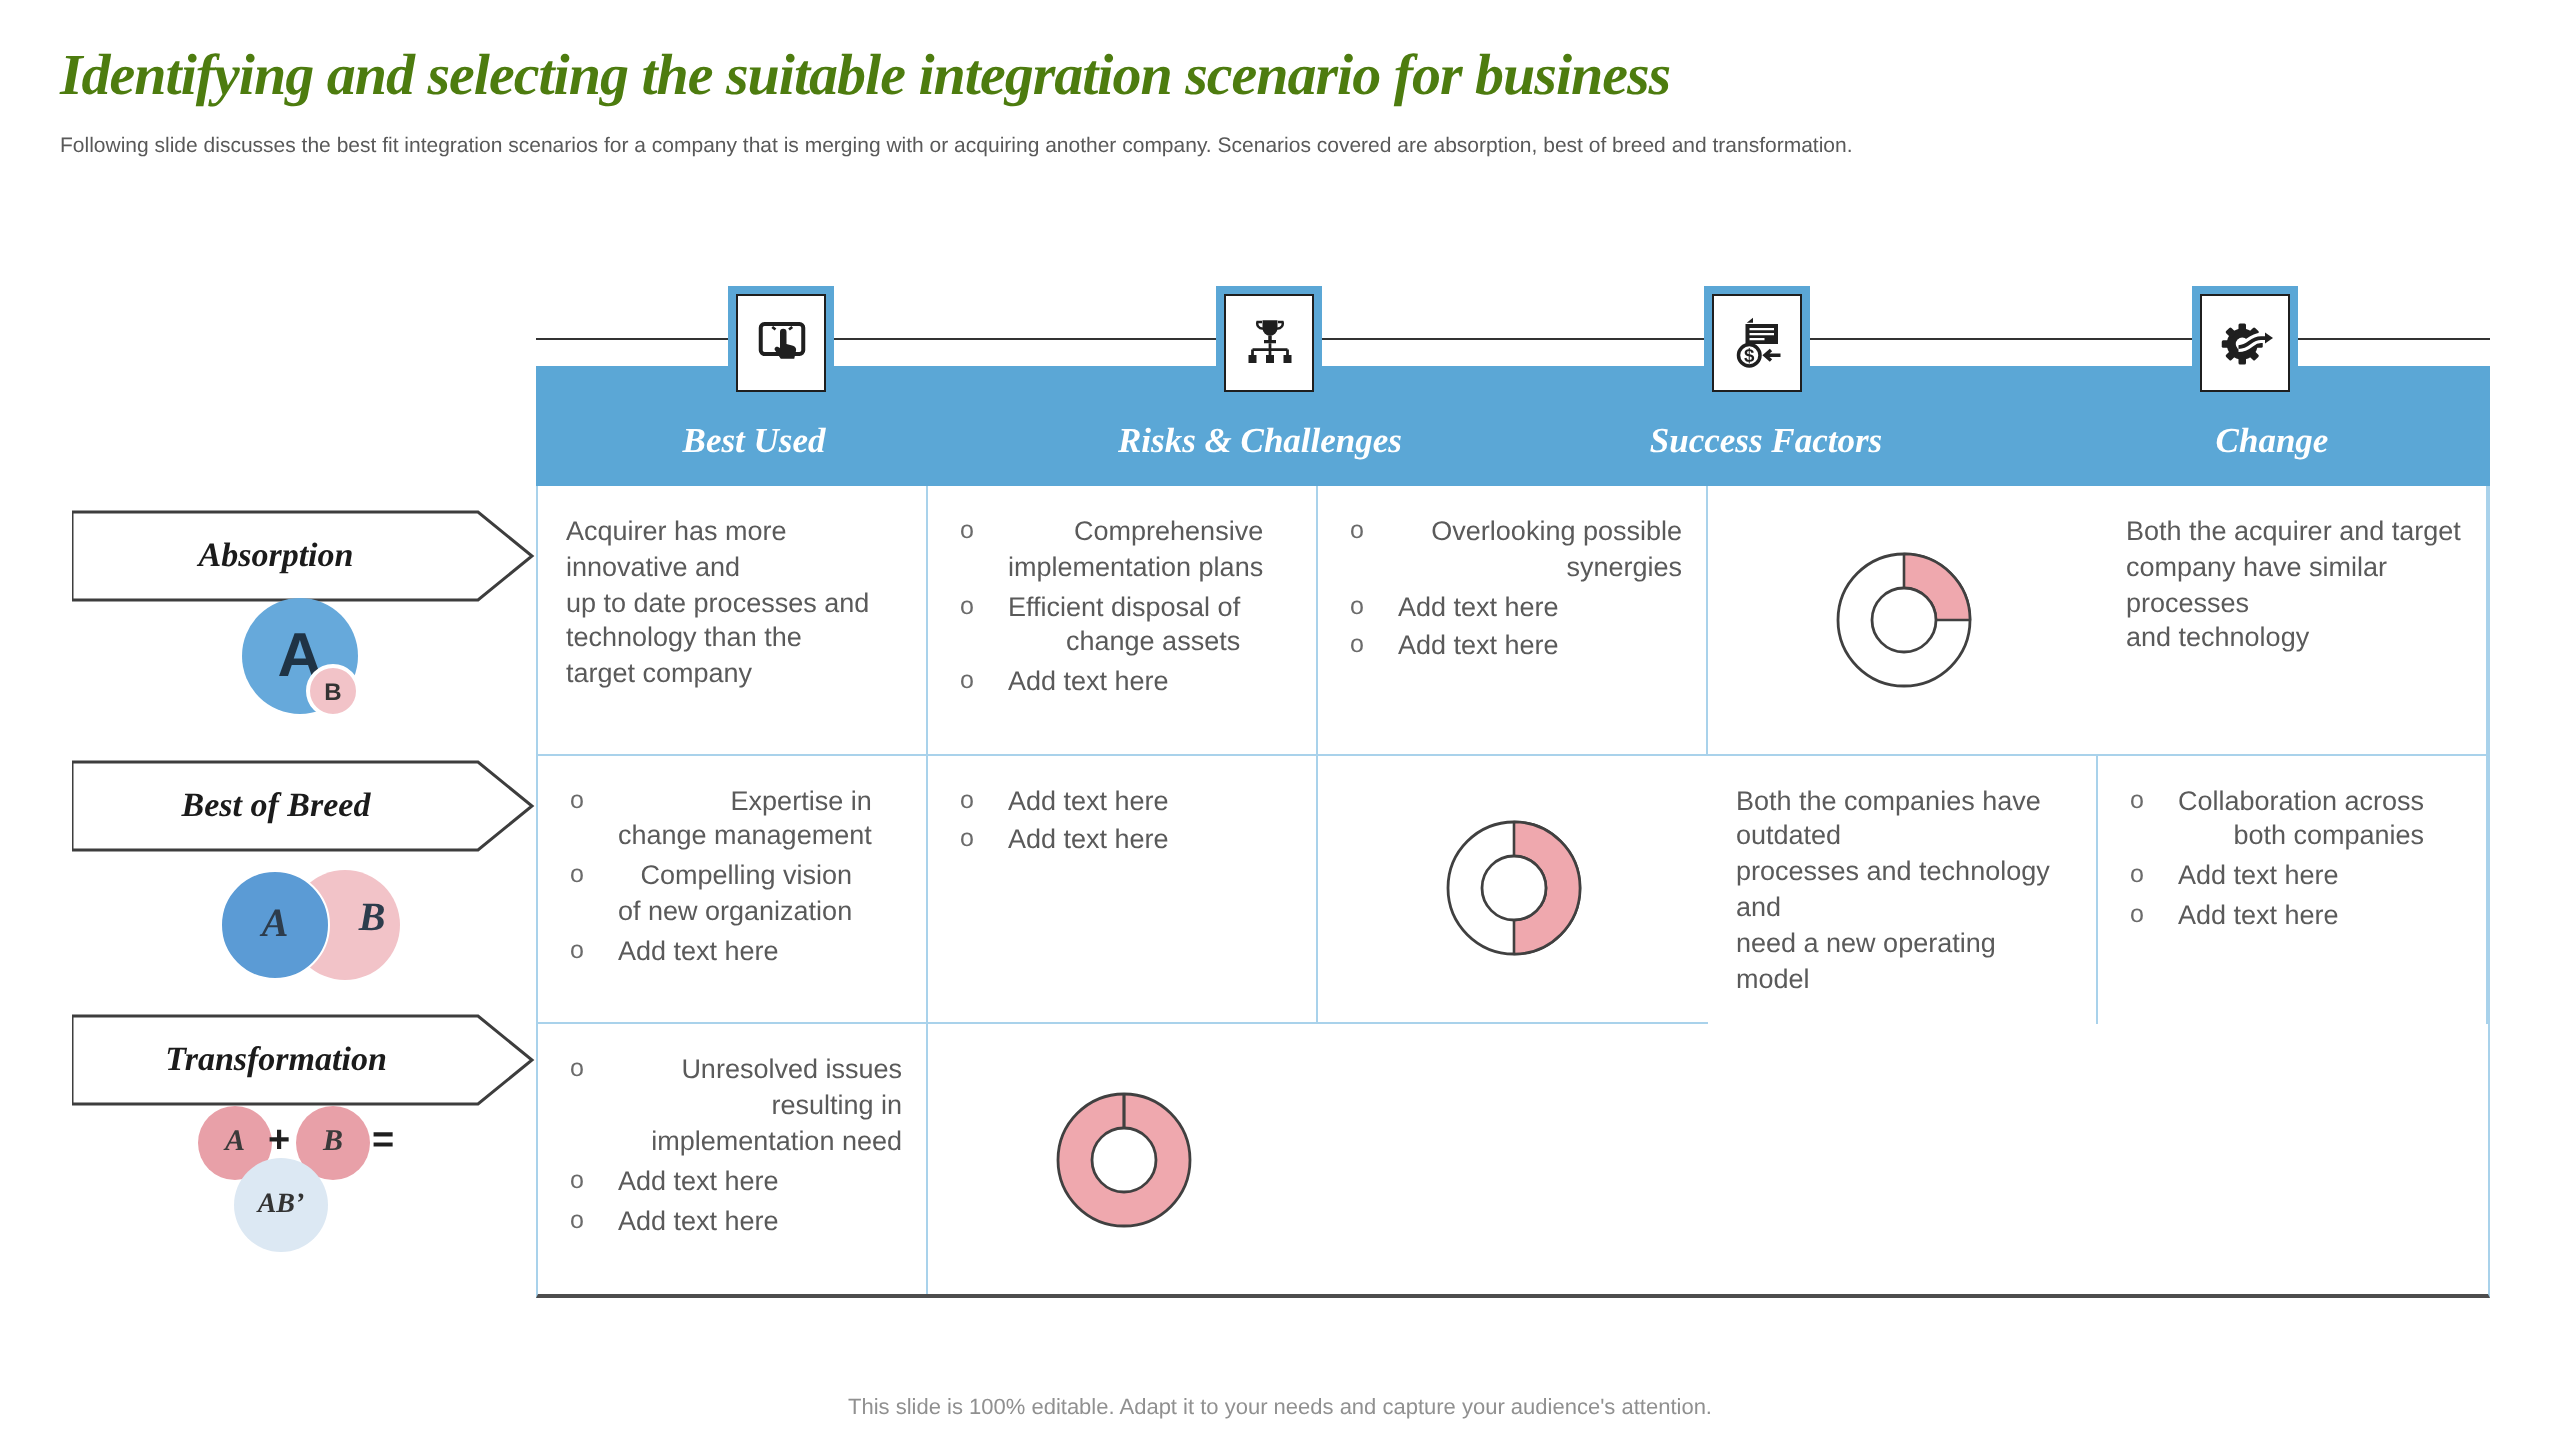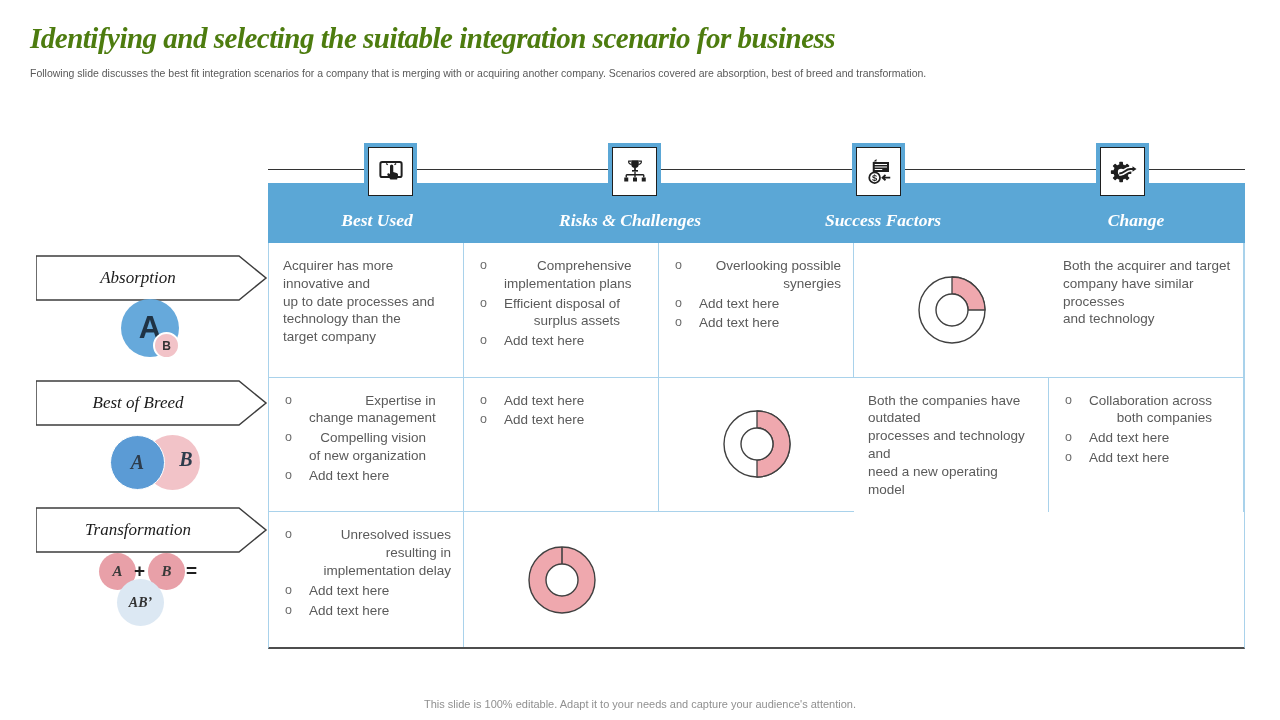--- a/index.html
+++ b/index.html
@@ -45,21 +45,21 @@
   ul.bullets li::before { content:"o"; flex:none; width:24px; padding-left:2px;
                           font-size:12.5px; color:#6b6b6b; }
   ul.bullets li span { white-space:pre-line;text-align:right; }
   .donut-cell { display:flex; align-items:center; justify-content:center; padding:0; }
 
   
   .pennant { position:absolute; left:36px; width:232px; height:46px; }
   .pennant svg { position:absolute; left:0; top:0; }
   .pennant .plabel { position:absolute; left:0; top:0; width:204px; height:46px;
                      display:flex; align-items:center; justify-content:center;
-                     font-family:"Liberation Serif", serif; font-style:italic; font-weight:normal;
+                     font-family:"Liberation Serif", serif; font-style:italic; font-weight:bold;
                      font-size:17px; color:#1b1b1b; }
 
   
   .circ { position:absolute; border-radius:50%; display:flex; align-items:center; justify-content:center; }
   .venn-letter { font-family:"Liberation Serif", serif; font-style:italic; font-weight:bold; color:#2d3c4c; }
 
   .abs-a { left:121px; top:299px; width:58px; height:58px; background:#66a9db;
            font-family:"Liberation Sans", sans-serif; font-weight:bold; font-size:31px; color:#1f3345; z-index:1;}
   .abs-b { left:153px; top:332px; width:27px; height:27px; background:#f2c3c8; border:2px solid #ffffff;
            font-weight:bold; font-size:12px; color:#333333; z-index:2;}
@@ -164,21 +164,21 @@
 target company</div>
       </div>
       <div class="cell ">
         <ul class="bullets">
           <li>
             <span>Comprehensive
 implementation plans</span>
           </li>
           <li>
             <span>Efficient disposal of
-surplus assets</span>
+change assets</span>
           </li>
           <li>
             <span>Add text here</span>
           </li>
         </ul>
       </div>
       <div class="cell ">
         <ul class="bullets">
           <li>
             <span>Overlooking possible synergies</span>
@@ -251,21 +251,21 @@
           </li>
           <li>
             <span>Add text here</span>
           </li>
         </ul>
       </div>
       <div class="cell  last-row">
         <ul class="bullets">
           <li>
             <span>Unresolved issues resulting in
-implementation delay</span>
+implementation need</span>
           </li>
           <li>
             <span>Add text here</span>
           </li>
           <li>
             <span>Add text here</span>
           </li>
         </ul>
       </div>
       <div class="cell last-col donut-cell last-row">

